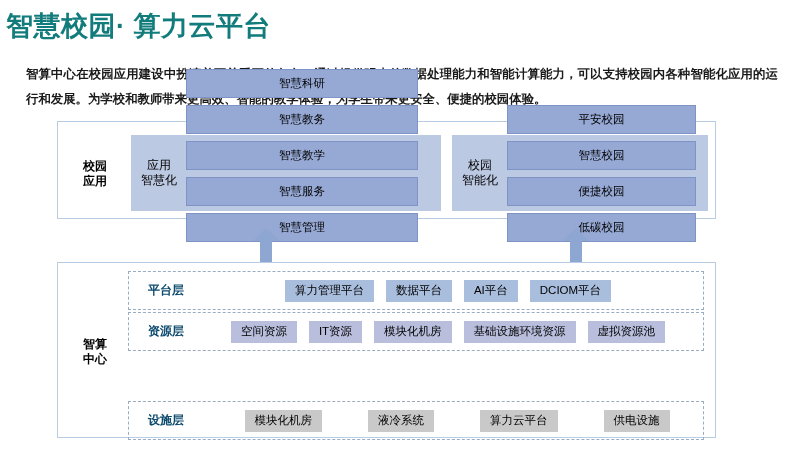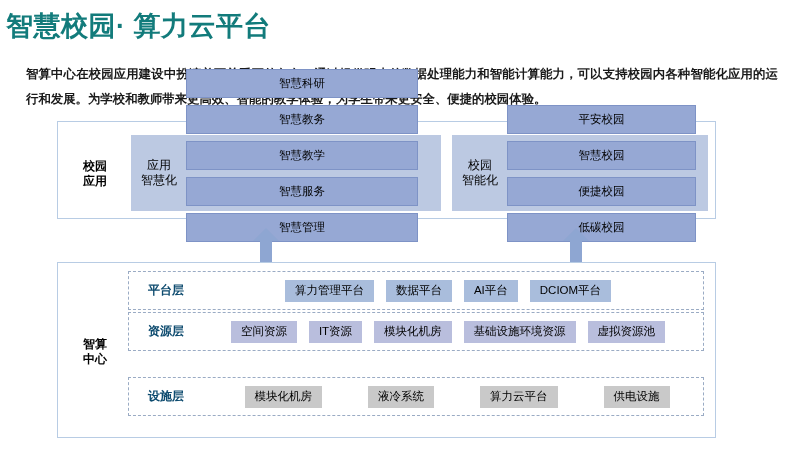--- a/index.html
+++ b/index.html
@@ -162,21 +162,21 @@
     height: 39px;
   }
   #layer-row-resource {
     left: 128px;
     top: 312px;
     width: 576px;
     height: 39px;
   }
   #layer-row-facility {
     left: 128px;
-    top: 377px;
+    top: 401px;
     width: 576px;
     height: 39px;
   }
   .layer-label {
     flex: 0 0 auto;
     width: 74px;
     font-size: 12px;
     font-weight: bold;
     color: #0c4a6e;
     text-align: center;

